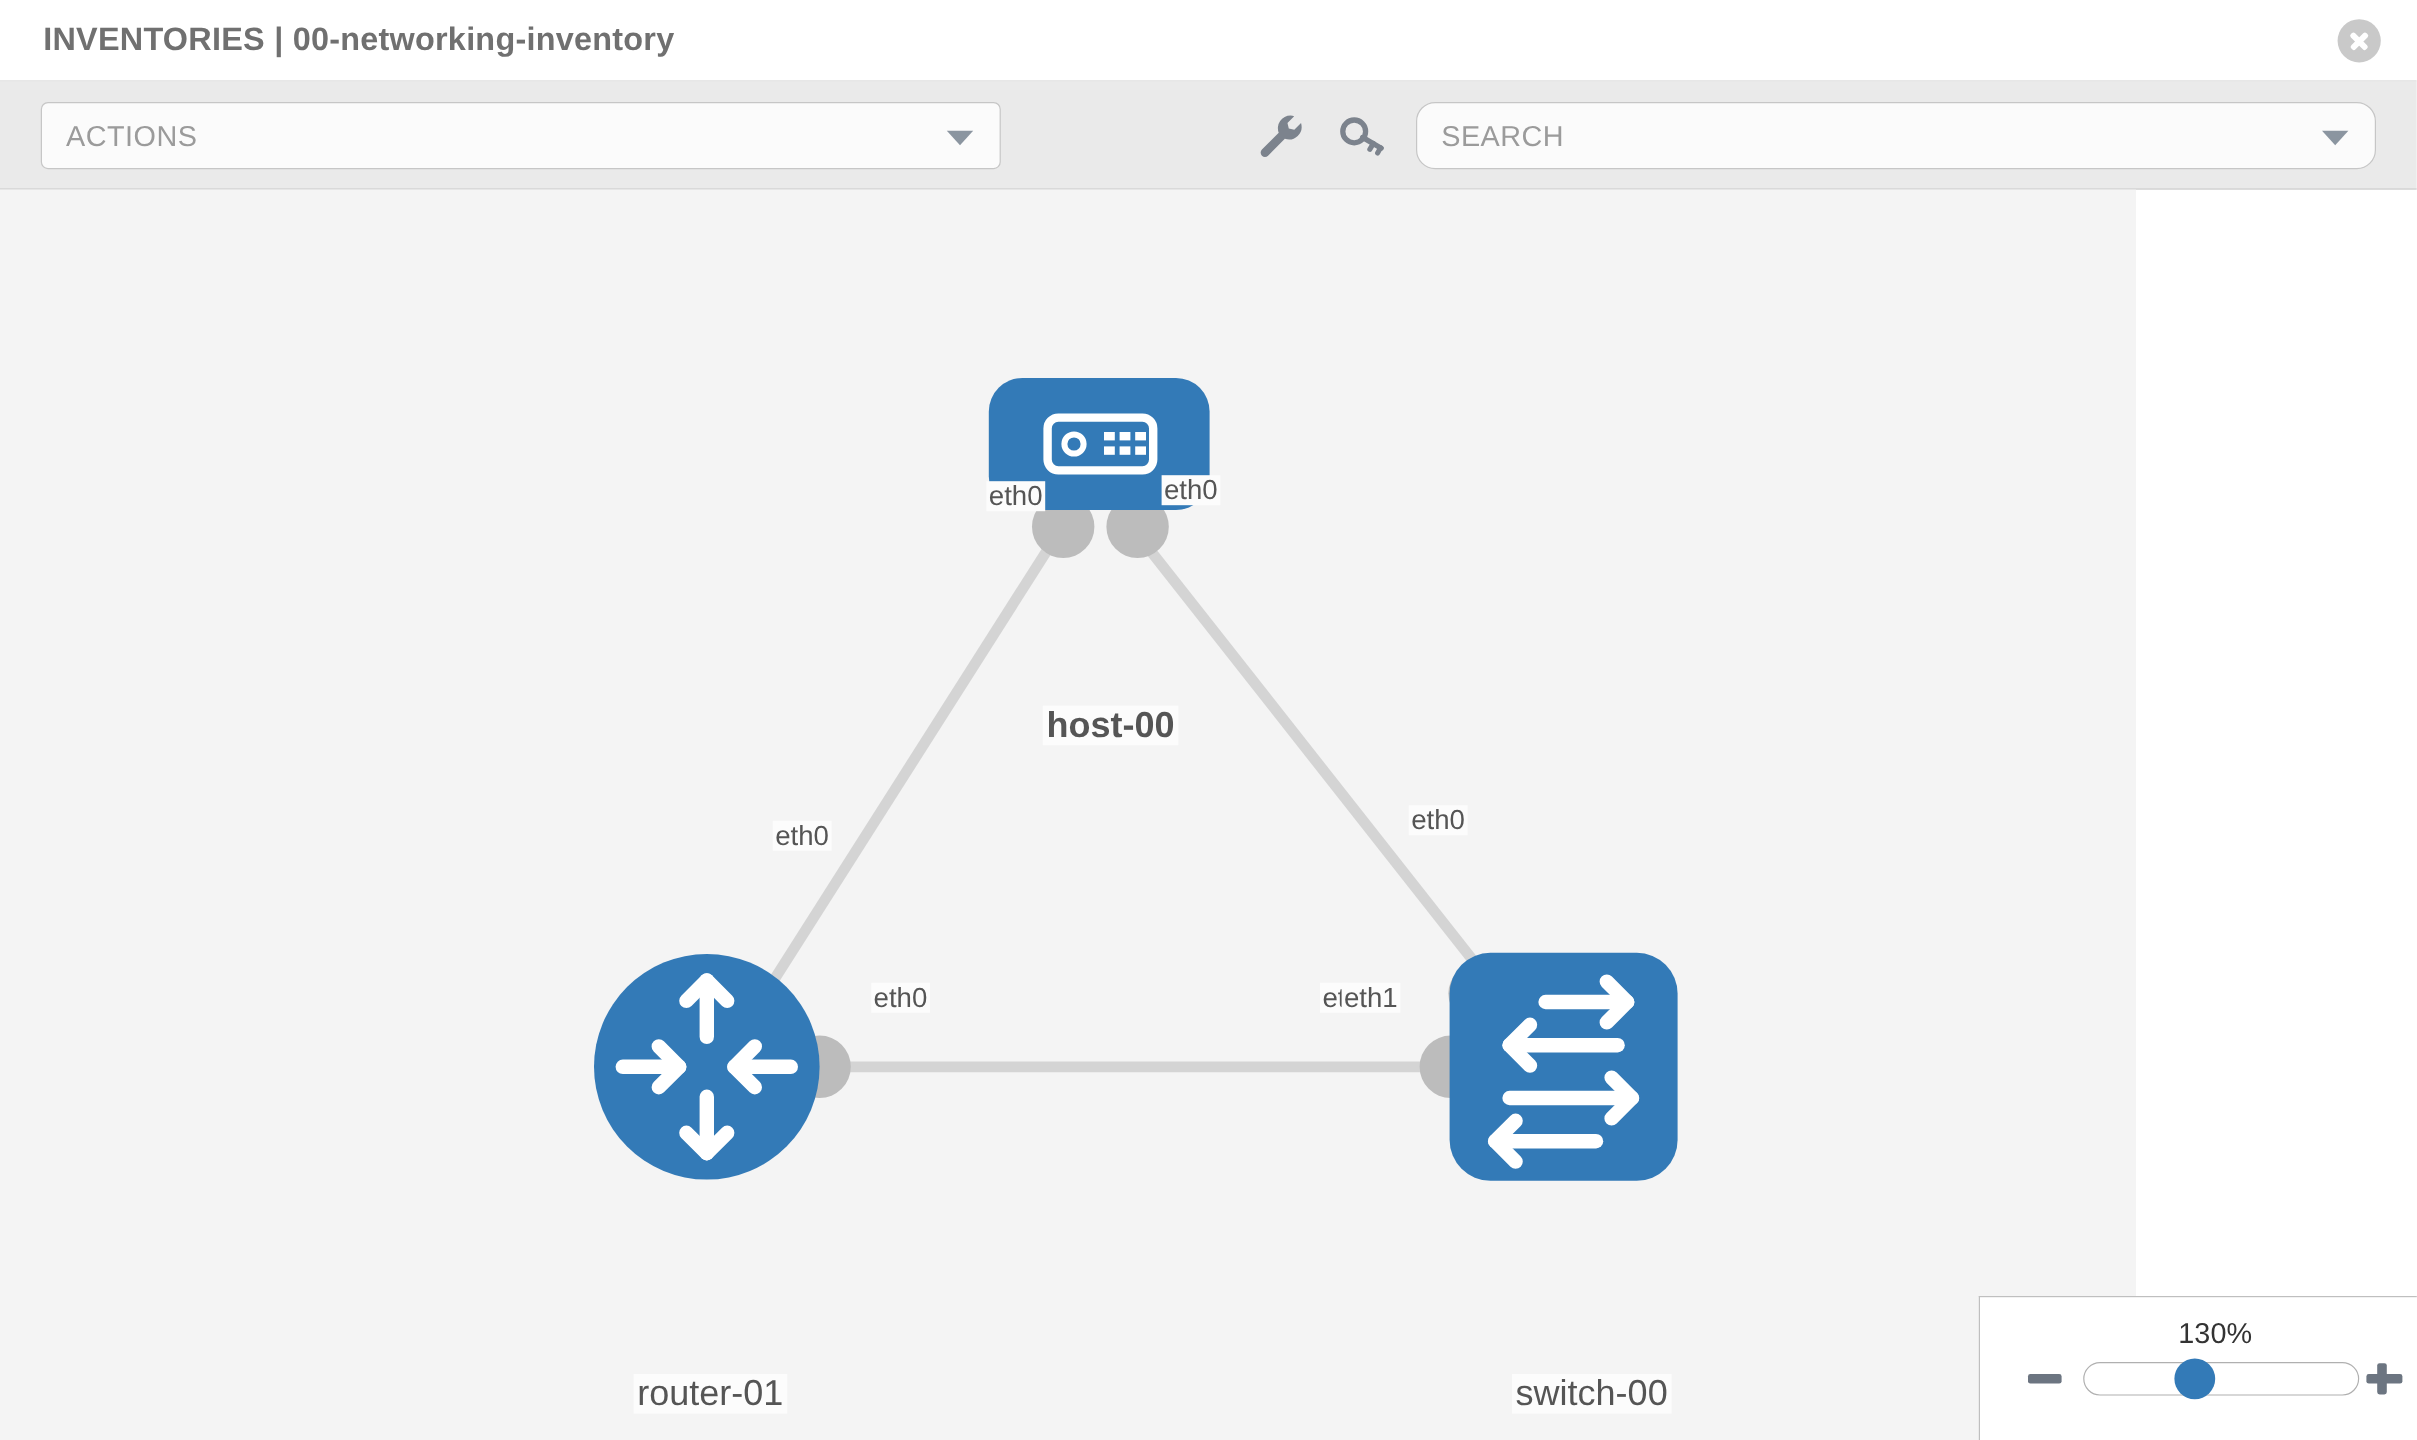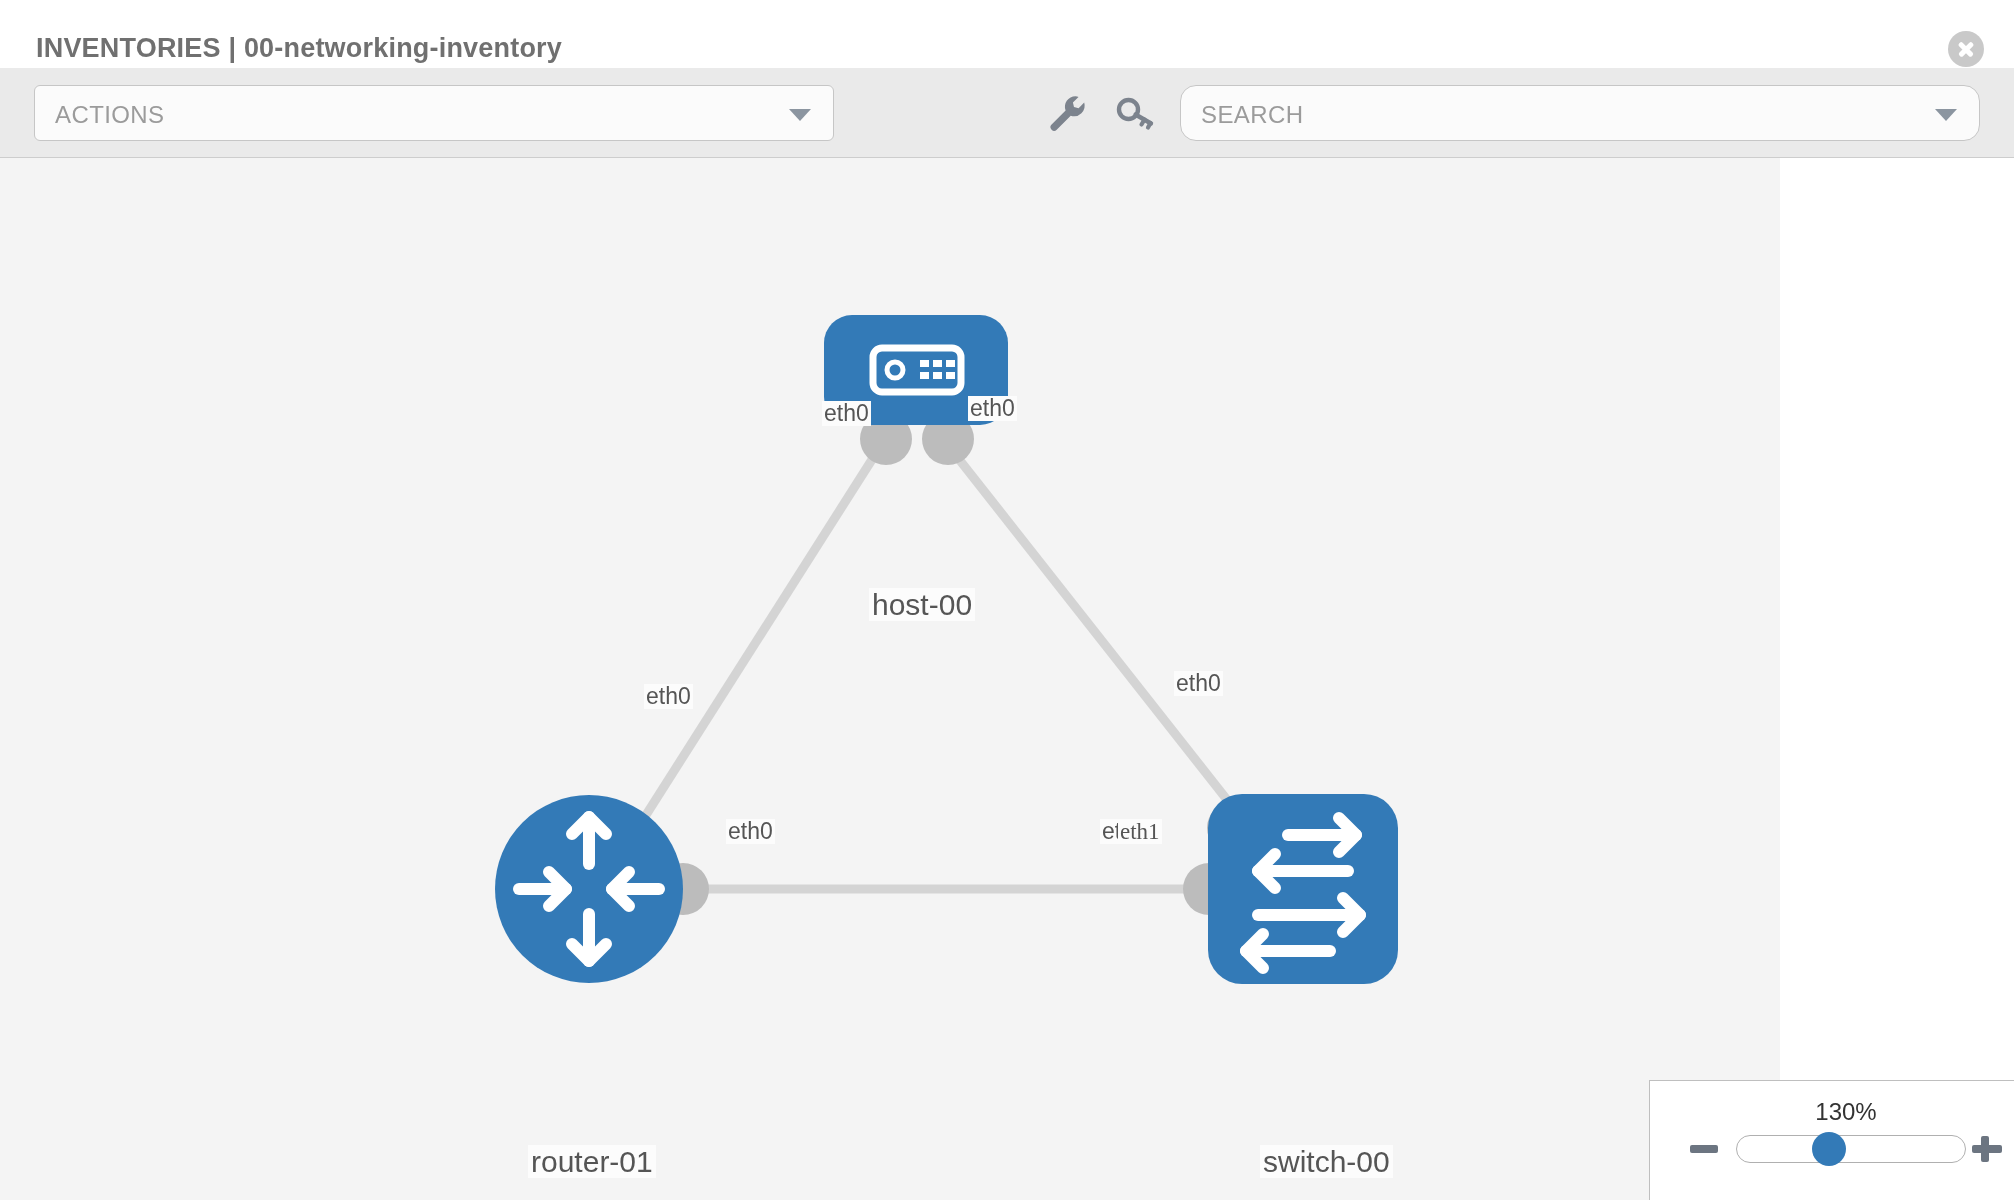--- a/index.html
+++ b/index.html
@@ -11,21 +11,21 @@
     width: 2014px;
     height: 1200px;
     overflow: hidden;
     font-family: "Liberation Sans", sans-serif;
     position: relative;
   }
 
   
   .header {
     position: absolute;
-    left: 0; top: 15px;
+    left: 0; top: 0;
     width: 2014px;
     height: 68px;
     background: #ffffff;
     border-bottom: 1px solid #d7d7d7;
     box-sizing: border-box;
   }
   .page-title {
     position: absolute;
     left: 36px;
     top: 18px;
@@ -333,23 +333,23 @@
       </g>
     </g>
   </svg>
 
   <div class="edge-label" style="left:822px; top:243px;">eth0</div>
   <div class="edge-label" style="left:968px; top:238px;">eth0</div>
   <div class="edge-label" style="left:644px; top:526px;">eth0</div>
   <div class="edge-label" style="left:1174px; top:513px;">eth0</div>
   <div class="edge-label" style="left:726px; top:661px;">eth0</div>
   <div class="edge-label" style="left:1100px; top:661px;">et</div>
-  <div class="edge-label" style="left:1118px; top:661px;font-family:Liberation Serif, serif;">eth1</div>
-
-  <div class="node-label" style="left:869px;  top:430px;">host-00</div>
+  <div class="edge-label" style="left:1118px; top:661px;">eth1</div>
+
+  <div class="node-label" style="left:869px;  top:430px;font-weight:bold;">host-00</div>
   <div class="node-label" style="left:528px;  top:987px;">router-01</div>
   <div class="node-label" style="left:1242px; top:987px;margin-left:18px;">switch-00</div>
 
 </div>
 
 <div class="zoom-panel">
   <div class="zoom-level">130%</div>
 
   <div class="zoom-minus">
     <div class="bar"></div>

